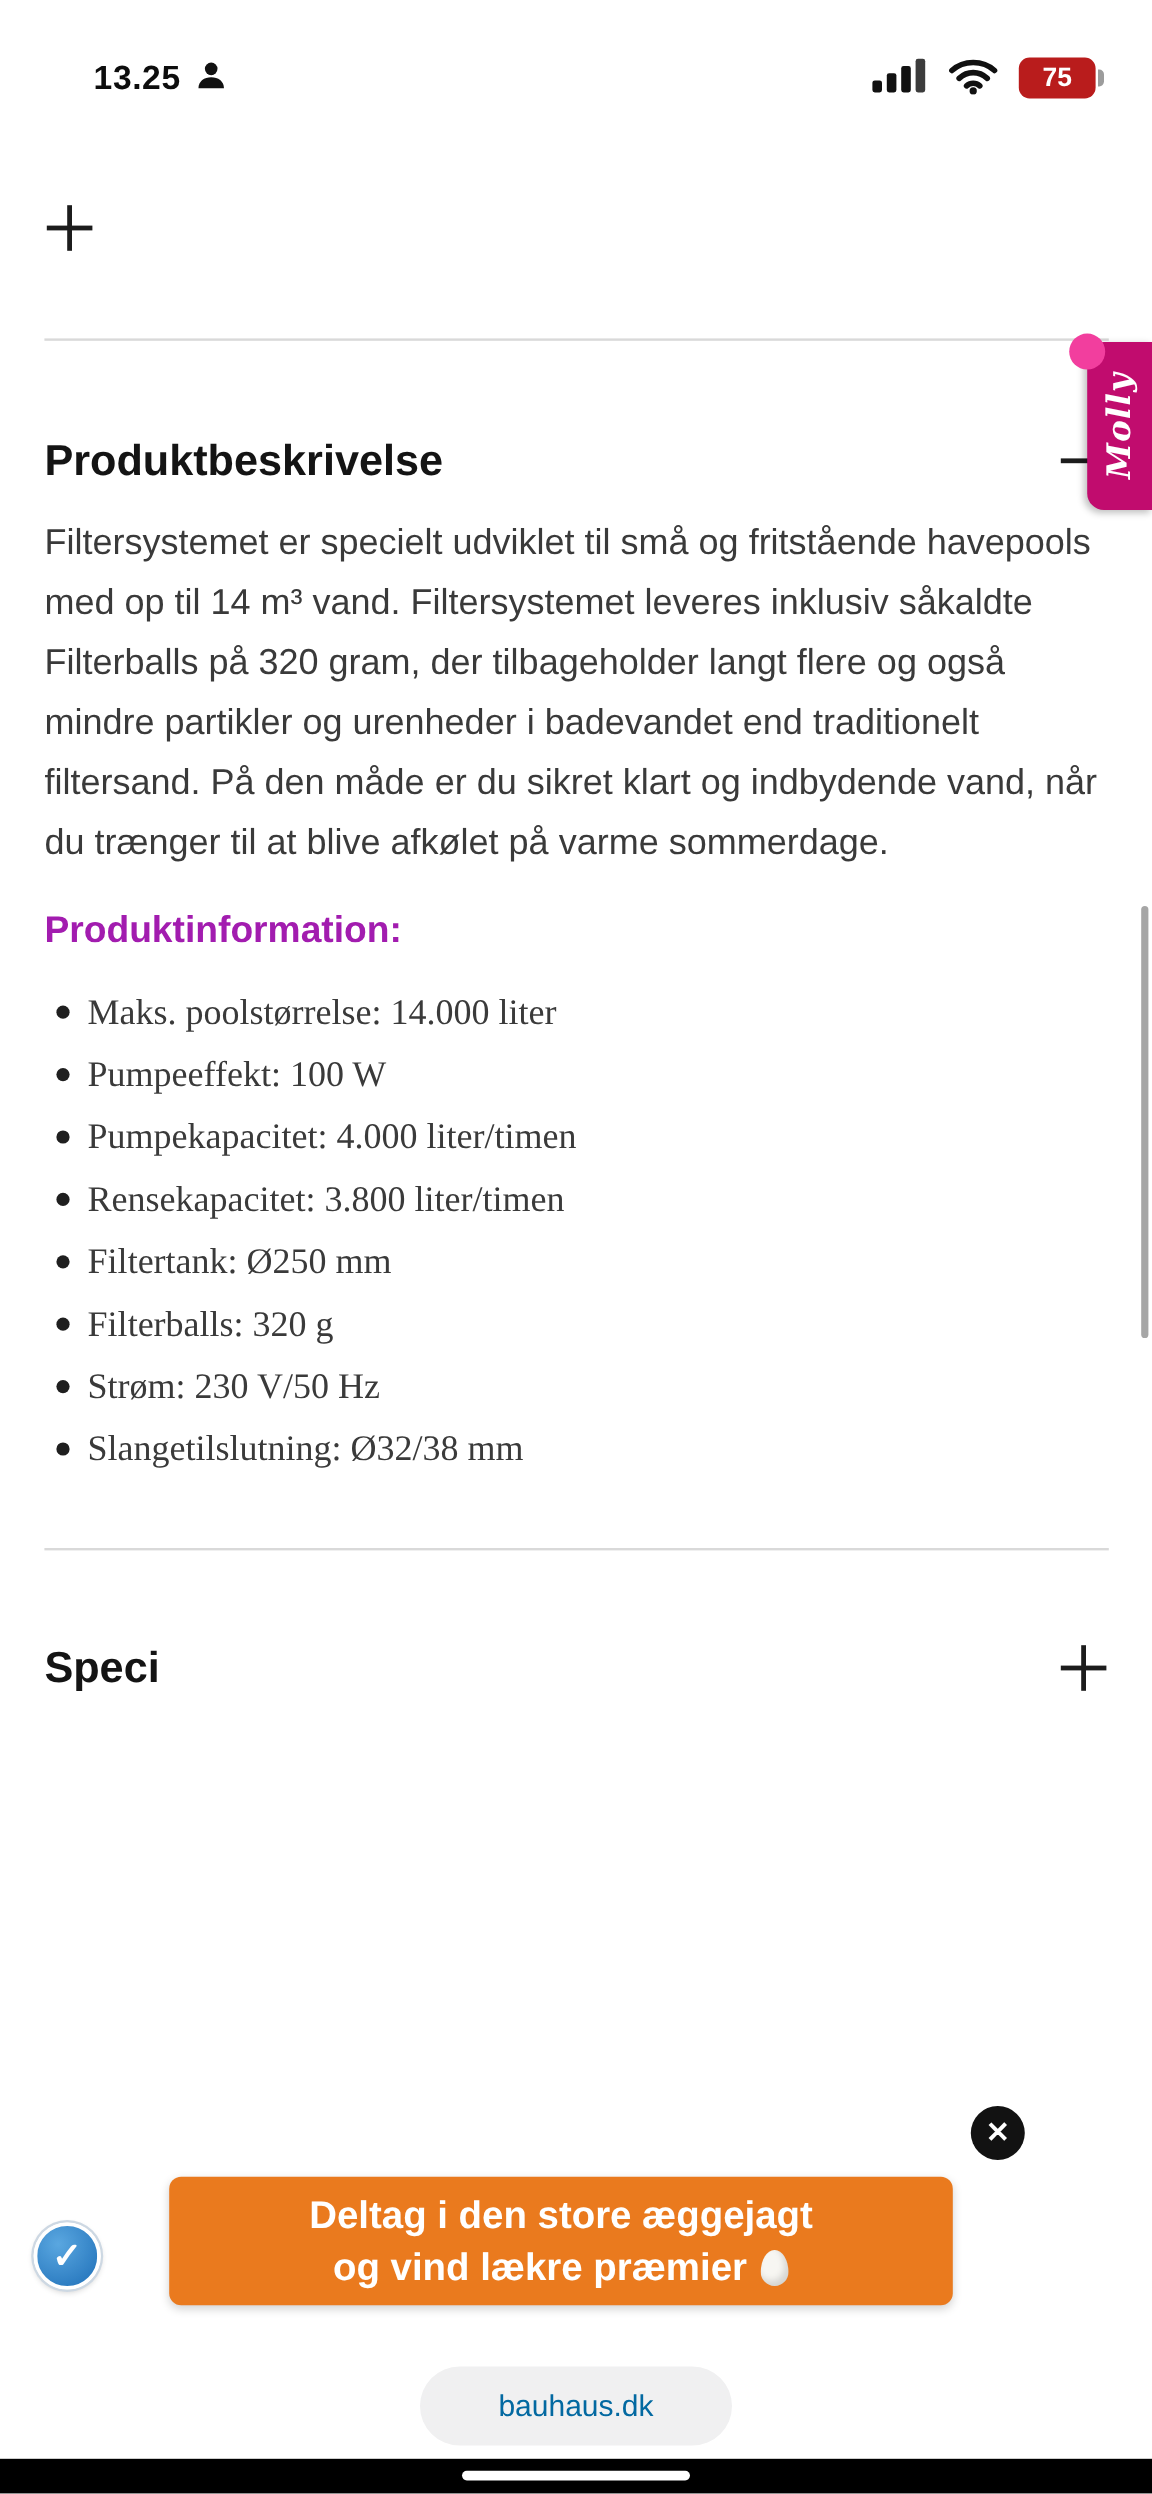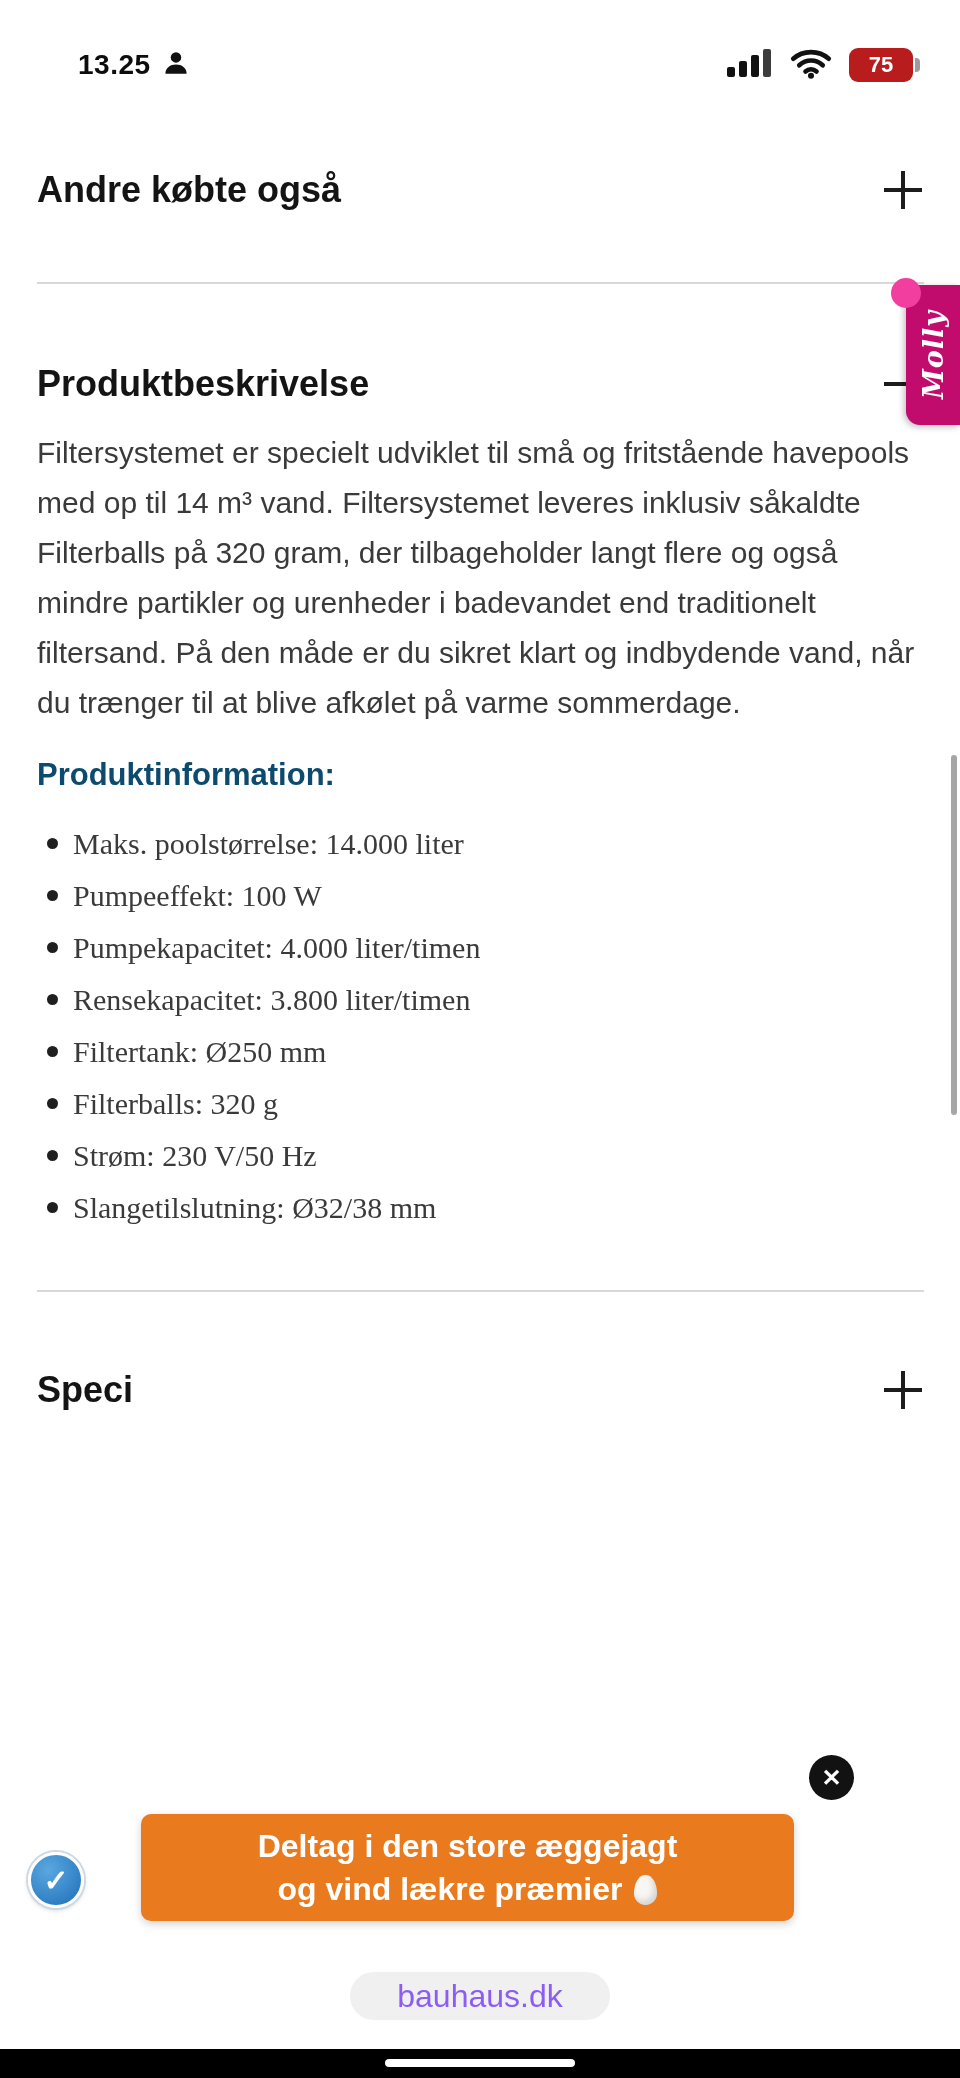--- a/index.html
+++ b/index.html
@@ -56,21 +56,21 @@
 
   .row-1 { margin-top: 38px; }
   .row-2 { margin-top: 68px; justify-content: space-between; }
   .row-3 { margin-top: 66px; }
 
   .body-text p { font-size: 30px; line-height: 50px; color: #3a3a3a; }
   .p-1 { margin-top: 48px; }
   .p-2 { margin-top: 12px; }
   .p-3 { margin-top: 24px; }
 
-  .info-heading { margin-top: 22px; font-size: 31px; line-height: 50px; font-weight: 700; color: #0c4a6e; }
+  .info-heading { margin-top: 22px; font-size: 31px; line-height: 50px; font-weight: 700; color: #a21caf; }
 
   .bullet-list { list-style: none; margin-top: 18px; }
   .bullet-list li {
     position: relative; padding-left: 36px;
     font-size: 30px; line-height: 52px; color: #3a3a3a; font-family: Liberation Serif, serif;
   }
   .bullet-list li::before {
     content: ""; position: absolute; left: 10px; top: 20px;
     width: 11px; height: 11px; border-radius: 50%; background: #1f1f1f;
   }
@@ -137,24 +137,24 @@
     border: 3px solid #fff;
     box-shadow: 0 0 0 2px #cdd8e3, 0 2px 5px rgba(0,0,0,.2);
     color: #fff; font-size: 30px; font-weight: 700;
     display: flex; align-items: center; justify-content: center;
     cursor: pointer;
   }
 
   
   .address-bar {
     position: absolute; left: 50%; transform: translateX(-50%);
-    top: 1972px; width: 260px; height: 48px;
+    top: 1972px; width: 260px; height: 66px;
     border-radius: 34px; background: #f0f0f1;
     display: flex; align-items: center; justify-content: center;
-    font-size: 32px; color: #8b5cf6; cursor: pointer;
+    font-size: 25px; color: #0369a1; cursor: pointer;
   }
   .home-strip {
     position: absolute; left: 0; top: 2049px;
     width: 960px; height: 29px; background: #000;
     display: flex; justify-content: center;
   }
   .home-indicator {
     width: 190px; height: 8px; border-radius: 4px;
     background: #fff; margin-top: 10px; cursor: pointer;
   }
@@ -194,21 +194,20 @@
       <span class="battery">
         <span class="battery-body">75</span>
         <span class="battery-nub"></span>
       </span>
     </div>
   </div>
 
   <div class="content">
 
     <div class="section-row row-1">
-      <span class="section-title">Andre købte også</span>
       <span class="icon-plus"></span>
     </div>
 
     <div class="divider divider-1"></div>
 
     <div class="section-row row-2">
       <span class="section-title">Produktbeskrivelse</span>
       <span class="icon-minus"></span>
     </div>
 

